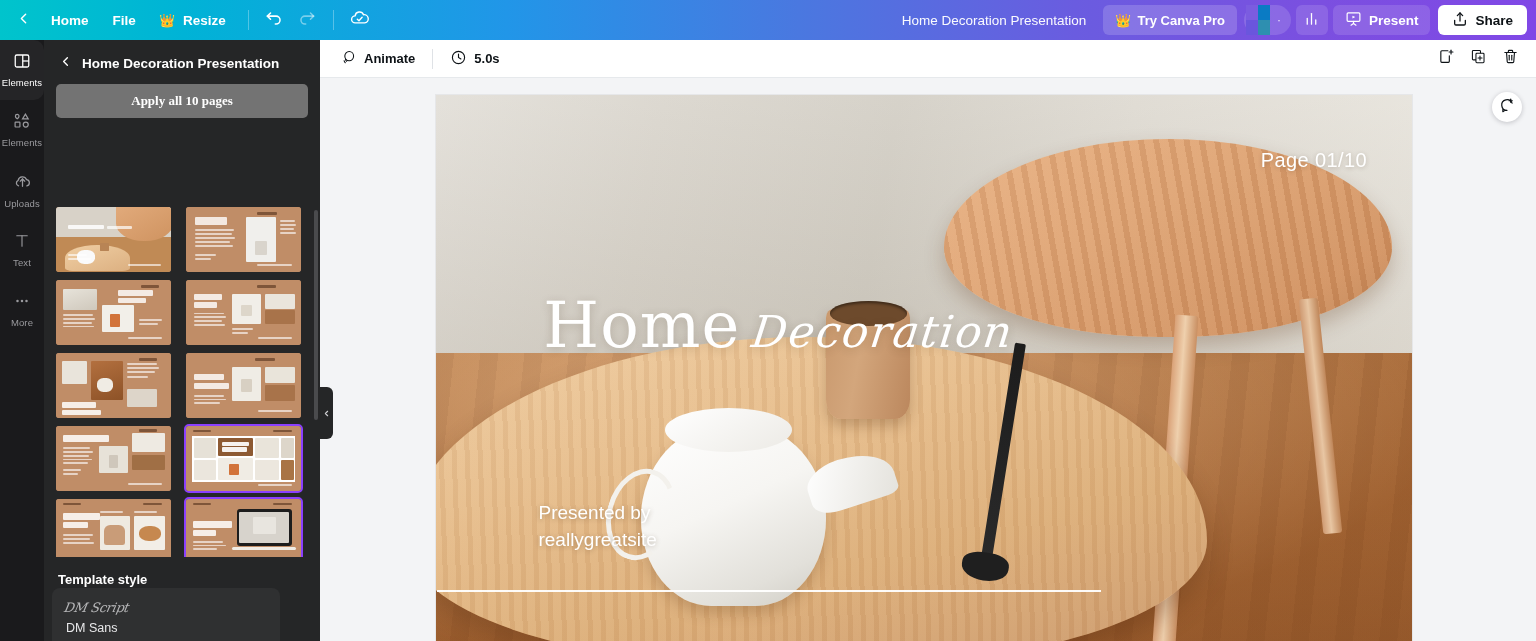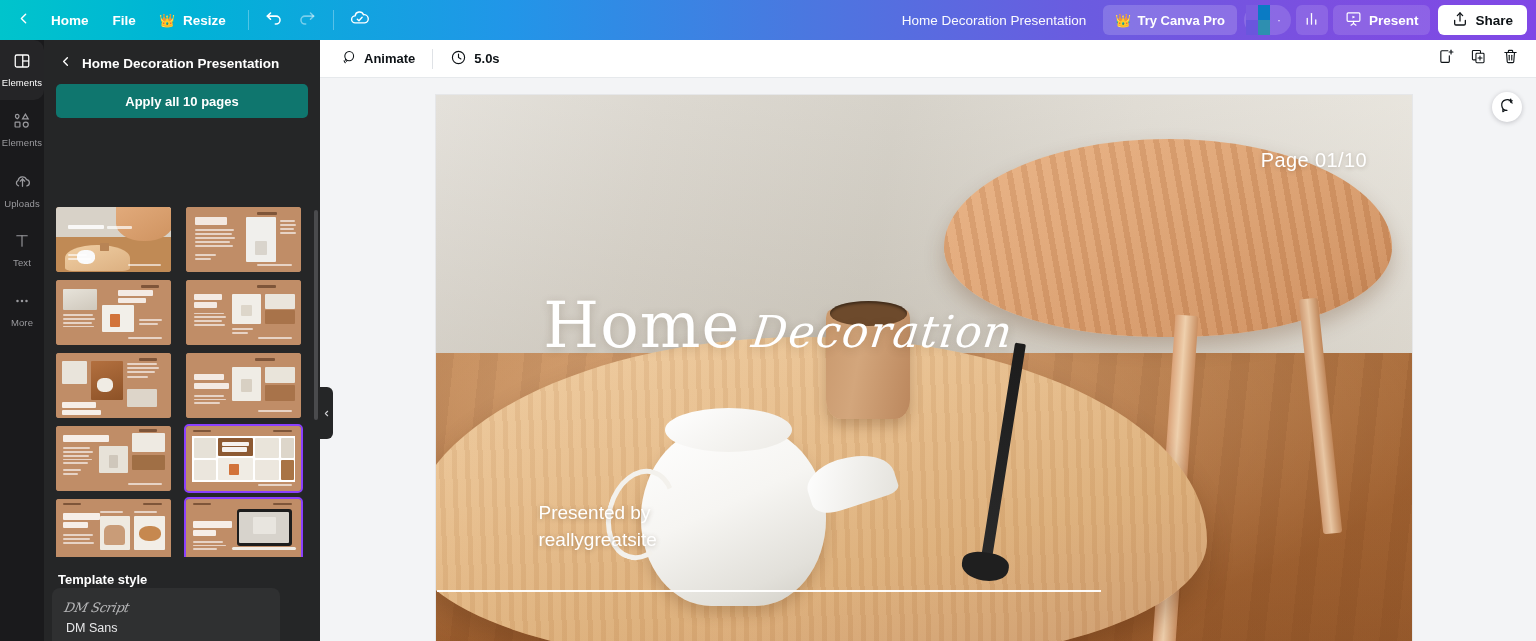--- a/index.html
+++ b/index.html
@@ -97,23 +97,23 @@
     font-size:13px; color:#0d1216; background:transparent; padding-left:9px;
   }
   .search-box input::placeholder { color:#9e9ea4; }
   .filter-ic { cursor:pointer; display:flex; align-items:center; }
 
   .crumb {
     display:flex; align-items:center; gap:9px; padding:14px 12px 8px 14px;
     color:#fff; font-size:13.5px; font-weight:700; cursor:pointer;
   }
   .apply-btn {
-    margin:4px 12px 0 12px; height:34px; background:#0f766e; border-radius:5px;
+    margin:4px 12px 0 12px; height:34px; background:#737373; border-radius:5px;
     color:#fff; font-size:13px; font-weight:700;
-    display:flex; align-items:center; justify-content:center; cursor:pointer;
+    display:flex; align-items:center; justify-content:center; cursor:pointer;font-family:Liberation Serif, serif;
   }
 
   .thumbs {
     position:absolute; top:167px; left:0; width:276px; height:350px;
     padding:0 12px; overflow:hidden;
   }
   .tgrid { display:grid; grid-template-columns:1fr 1fr; gap:8px 8px; }
   .thumb {
     position:relative; width:115px; height:65px; border-radius:3px;
     overflow:hidden; cursor:pointer; background:#c08d67;

